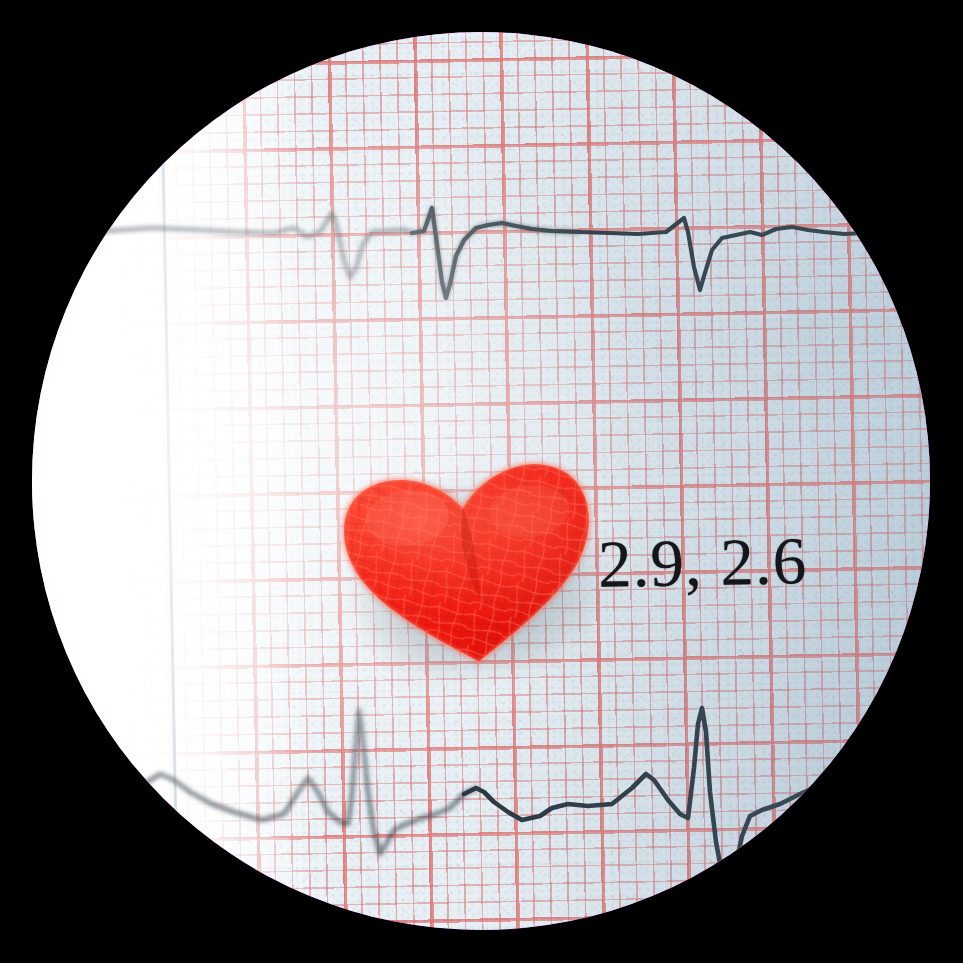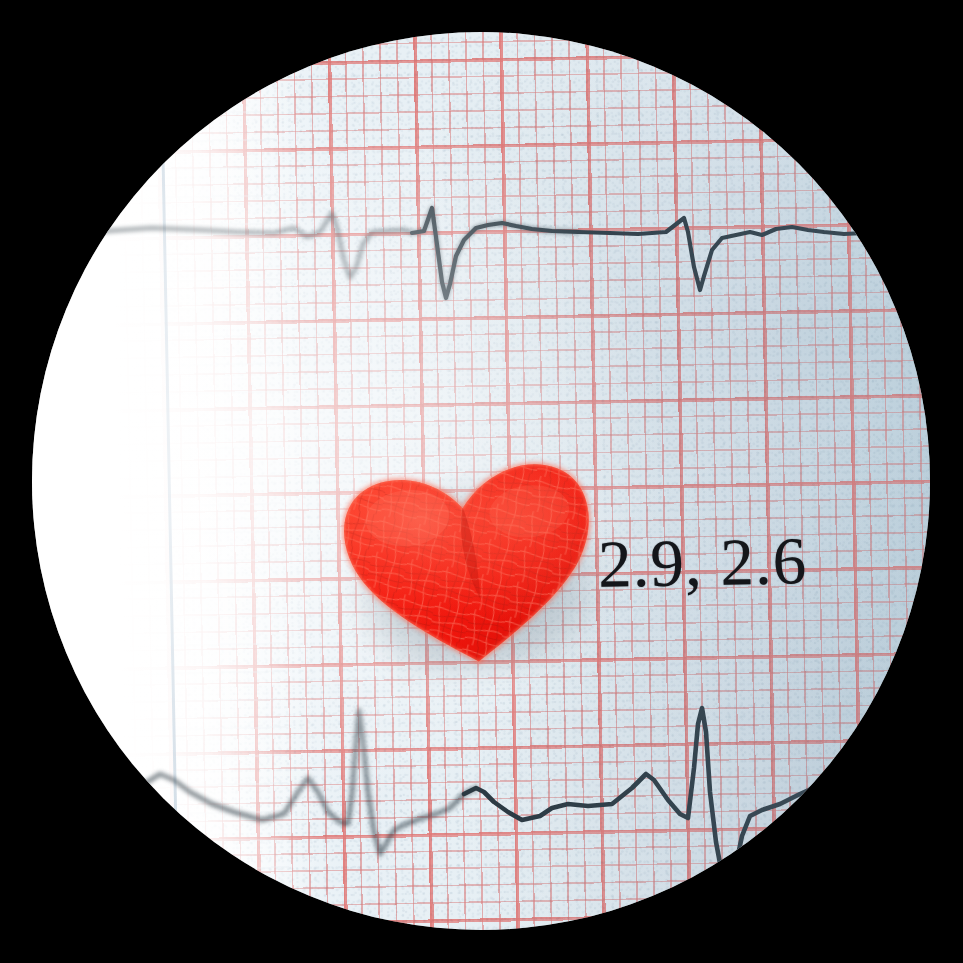--- a/index.html
+++ b/index.html
@@ -5,21 +5,21 @@
 <style>
   html,body{margin:0;padding:0;background:#000;}
   body{width:963px;height:963px;overflow:hidden;
        font-family:"Liberation Serif", serif;}
 
   #stage{position:relative;width:963px;height:963px;background:#000;}
 
   
   #photo-circle{
     position:absolute;left:32px;top:32px;width:898px;height:898px;
-    border-radius:50%;overflow:hidden;background:#737373;
+    border-radius:50%;overflow:hidden;background:#d946ef;
   }
 
   
   #ecg-paper{
     position:absolute;left:-40px;top:-60px;width:1020px;height:1040px;
     background:#e7eff4;
     transform:rotate(-1.1deg);
     transform-origin:50% 50%;
   }
 

